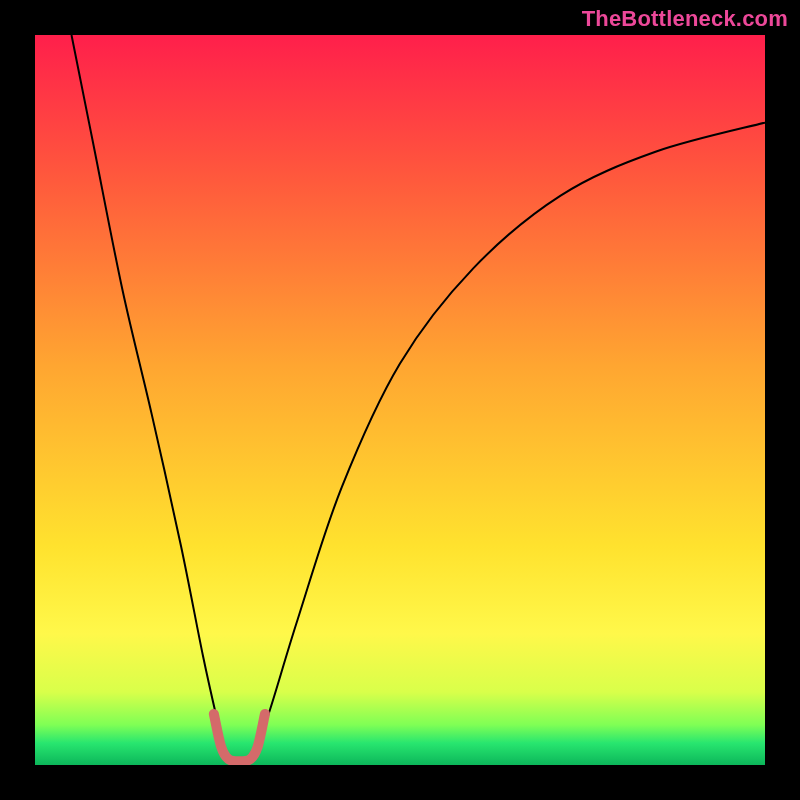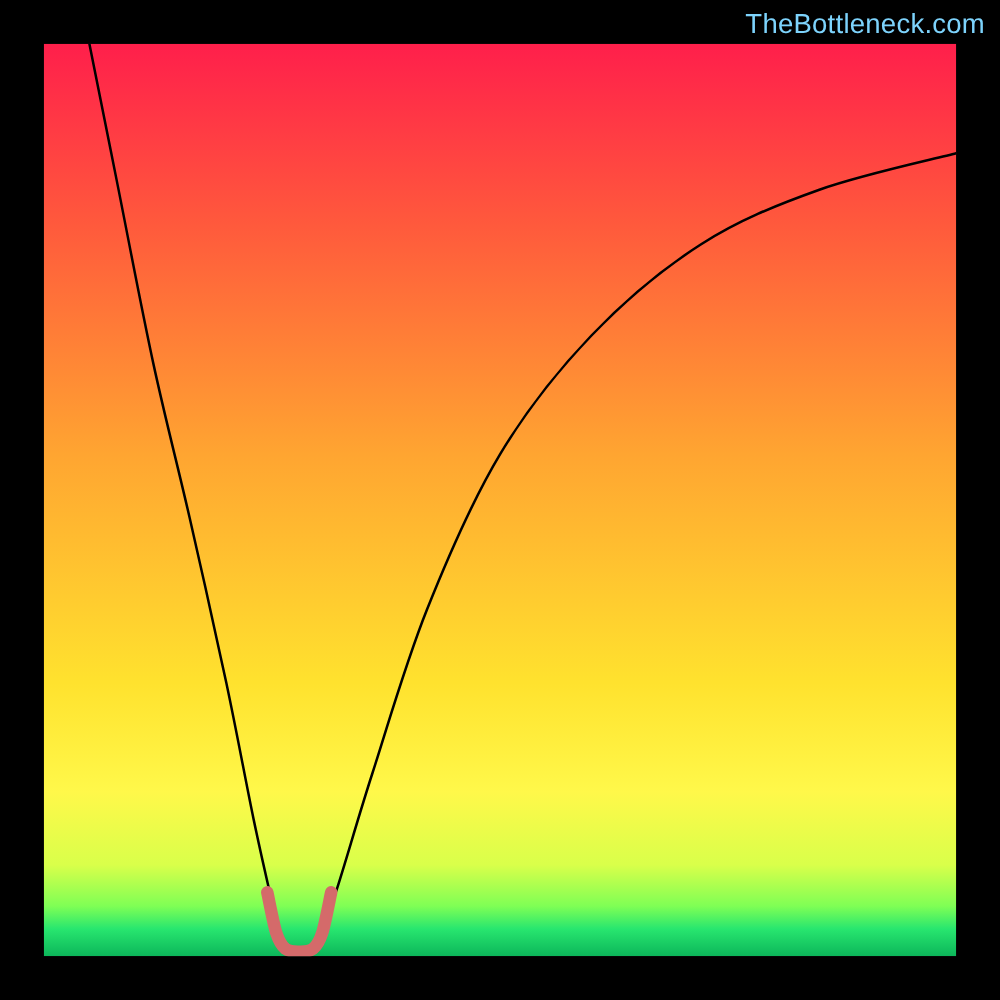--- a/index.html
+++ b/index.html
@@ -31,22 +31,22 @@
     left: 0;
     top: 0;
     width: 100%;
     height: 100%;
   }
   .watermark {
     position: absolute;
     top: 6px;
     right: 12px;
     font-size: 22px;
-    color: #7dd3fc;
-    font-weight: 400;
+    color: #ec4899;
+    font-weight: 700;
     letter-spacing: 0.2px;
   }
 </style>
 </head>
 <body>
 
 <div class="watermark">TheBottleneck.com</div>
 
 <div class="frame">
   <svg class="gradient" viewBox="0 0 730 730" preserveAspectRatio="none">

